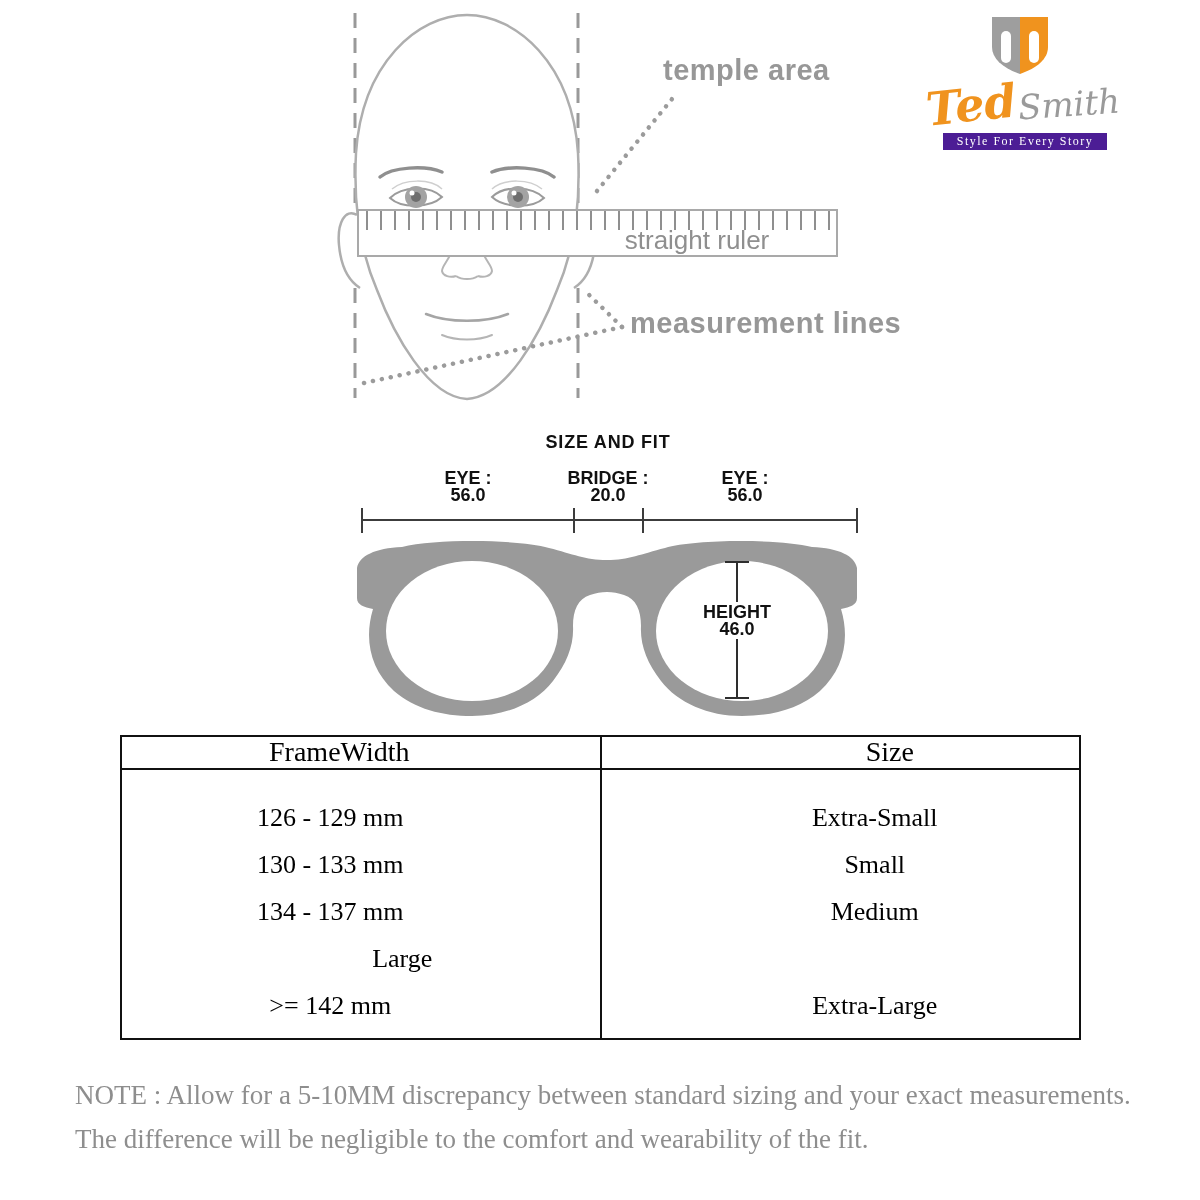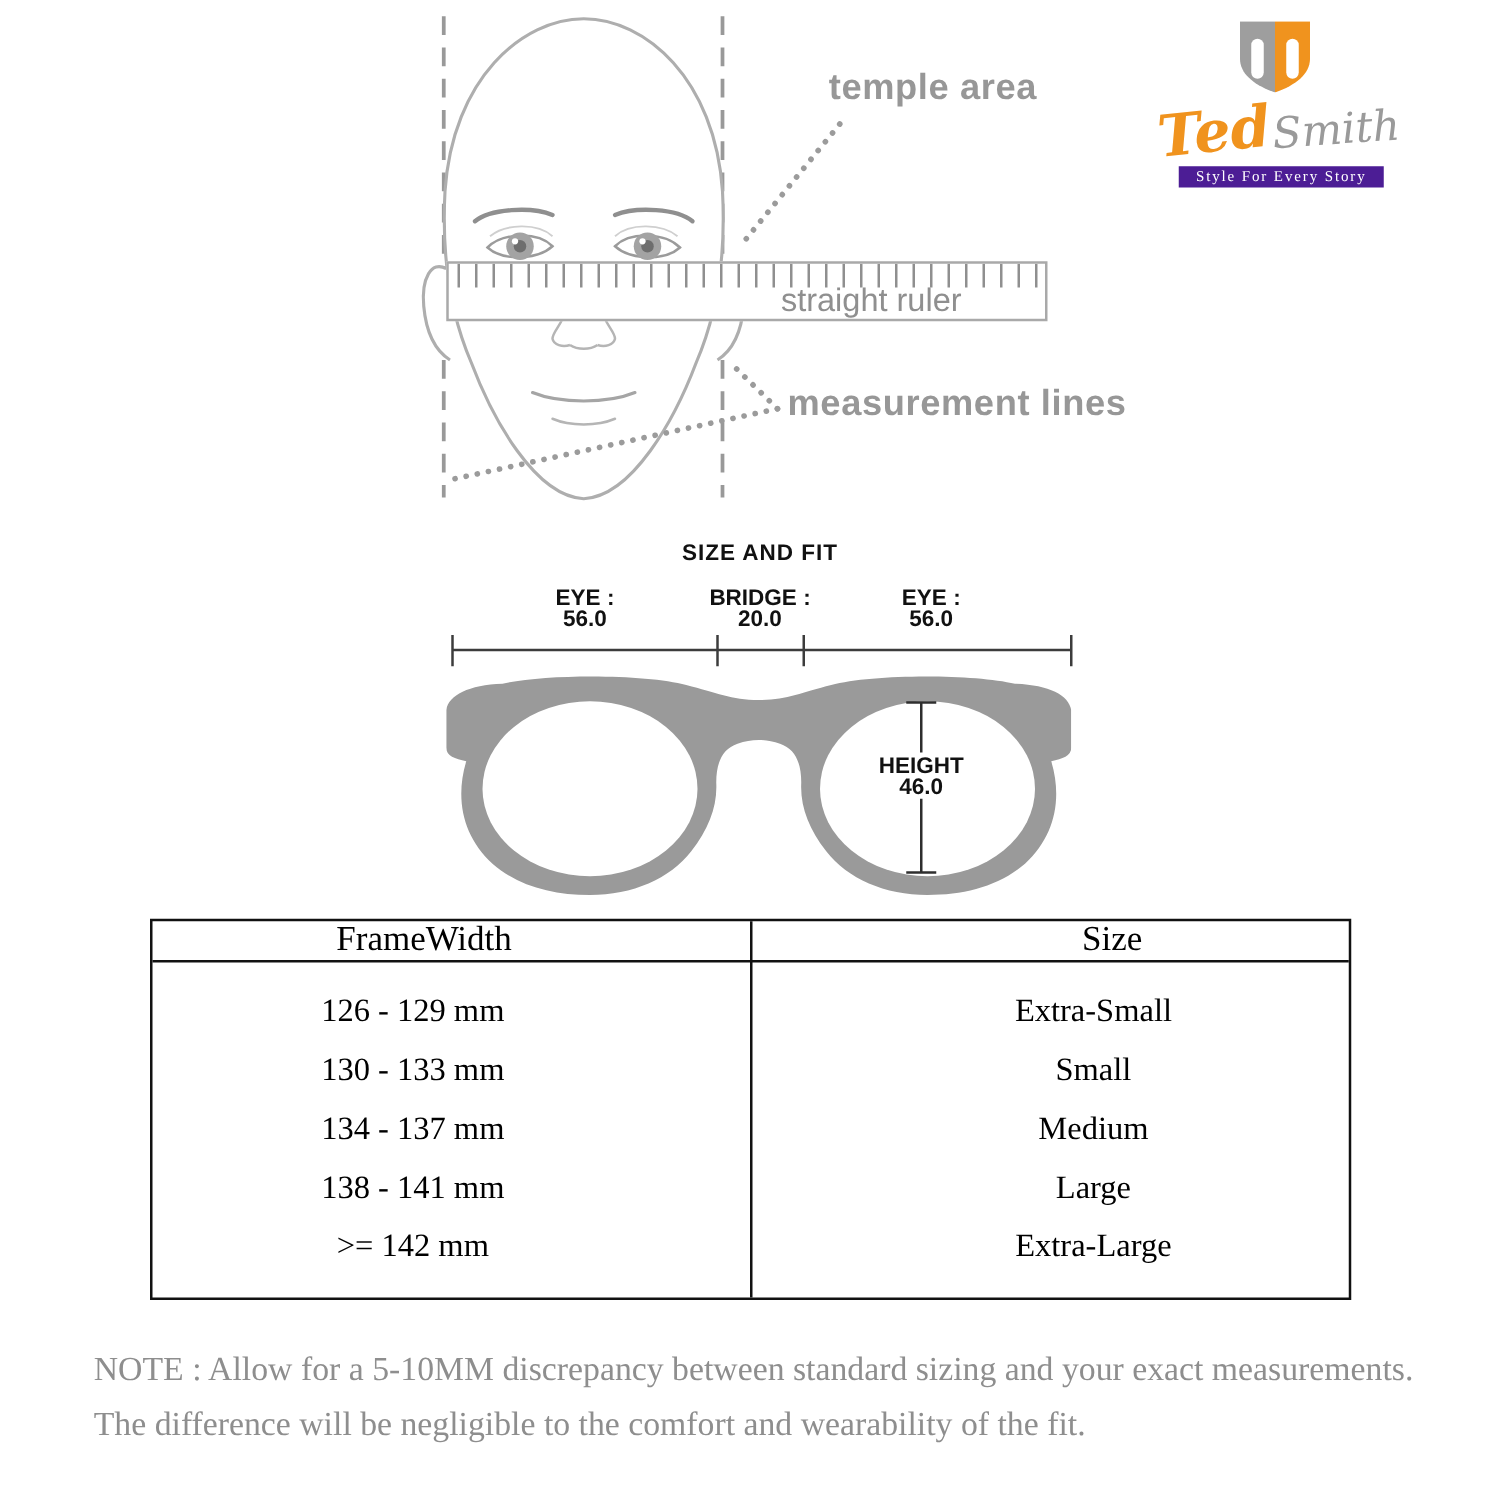--- a/index.html
+++ b/index.html
@@ -26,21 +26,21 @@
   #height-label span{background:#fff;padding:0 3px;}
 
   
   #size-table{left:120px;top:735px;width:961px;height:305px;border:2px solid #111;
               box-sizing:border-box;font-family:"Liberation Serif",serif;color:#000;}
   #col-divider{position:absolute;left:50%;top:0;bottom:0;width:2px;background:#111;margin-left:-1px;}
   #table-header{position:absolute;left:0;top:0;width:100%;height:31px;display:flex;
                 border-bottom:2px solid #111;}
   .hcell{width:50%;text-align:center;font-size:28px;line-height:30px;margin-left:36px;}
   #table-body{position:absolute;left:0;top:33px;width:100%;padding-top:24px;}
-  .trow{display:flex;height:47px;align-items:flex-start;padding-left:12px;}
+  .trow{display:flex;height:47px;align-items:center;padding-left:12px;}
   .tcell{width:50%;text-align:center;font-size:26px;}
   .shift-l{position:relative;left:-40px;}
   .shift-r{position:relative;left:32px;}
 
   
   .note-line{left:75px;font-family:"Liberation Serif",serif;font-size:27px;color:#8e8e8e;white-space:nowrap;}
 
   
   #logo-ted{left:926px;top:78px;font-family:"DejaVu Serif",serif;font-style:italic;font-weight:bold;
             font-size:46px;transform:rotate(-6deg);}
@@ -189,21 +189,20 @@
         </div>
         <div class="trow">
           <div class="tcell"><span class="shift-l">130 - 133 mm</span></div>
           <div class="tcell"><span class="shift-r">Small</span></div>
         </div>
         <div class="trow">
           <div class="tcell"><span class="shift-l">134 - 137 mm</span></div>
           <div class="tcell"><span class="shift-r">Medium</span></div>
         </div>
         <div class="trow">
-          <div class="tcell"><span class="shift-l">138 - 141 mm</span></div>
           <div class="tcell"><span class="shift-r">Large</span></div>
         </div>
         <div class="trow">
           <div class="tcell"><span class="shift-l">&gt;= 142 mm</span></div>
           <div class="tcell"><span class="shift-r">Extra-Large</span></div>
         </div>
       </div>
   </div>
 
   <div class="abs note-line" style="top:1080px;">NOTE : Allow for a 5-10MM discrepancy between standard sizing and your exact measurements.</div>

